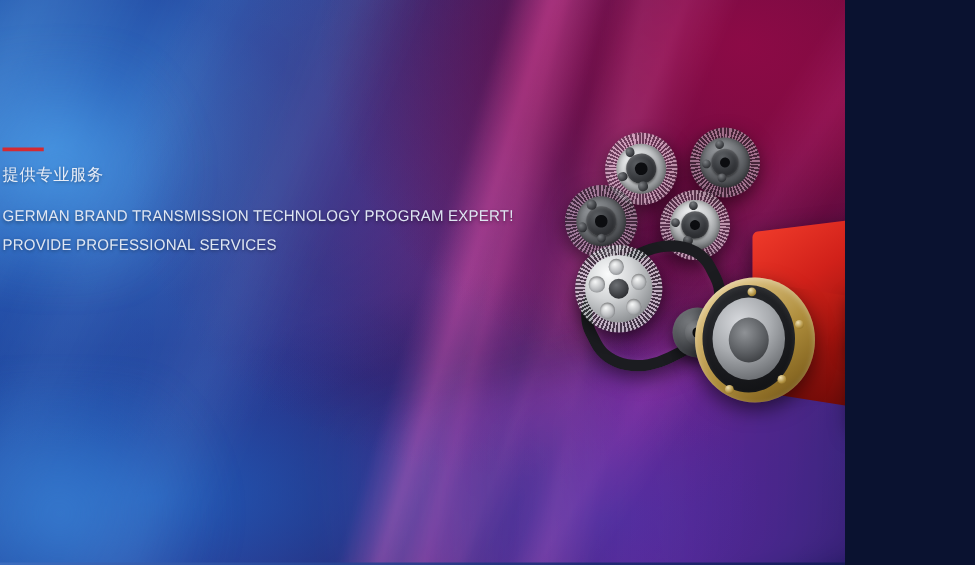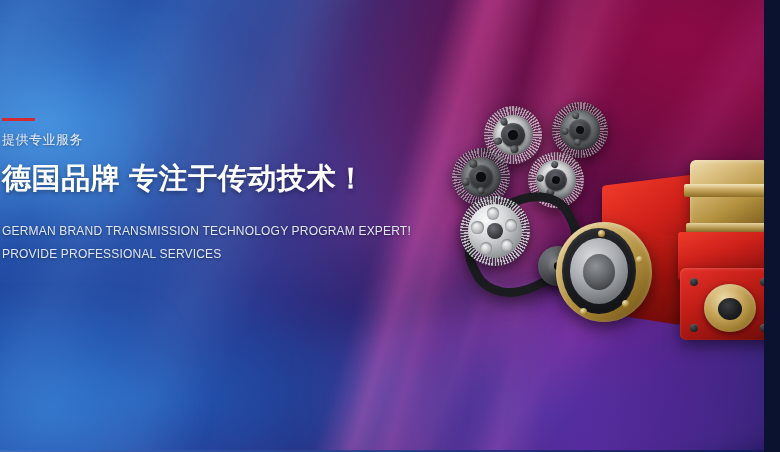--- a/index.html
+++ b/index.html
@@ -5,21 +5,21 @@
   * { margin:0; padding:0; box-sizing:border-box; }
   html, body {
     width:780px; height:452px;
     overflow:hidden;
     background:#0a1230;
     font-family:"Liberation Sans","DejaVu Sans",sans-serif;
   }
 
   .banner {
     position:relative;
-    width:764px; height:452px;
+    width:676px; height:452px;
     overflow:hidden;
     background:#000000;
   }
 
   
   .bg-base {
     position:absolute; inset:0;
     background:
       radial-gradient(ellipse 70% 85% at 88% 8%,  rgba(140,10,70,0.95) 0%, rgba(92,8,56,0.55) 40%, rgba(40,10,50,0) 72%),
       radial-gradient(ellipse 55% 60% at 100% 18%, rgba(190,15,60,0.80) 0%, rgba(120,10,50,0.35) 45%, rgba(60,10,45,0) 75%),
@@ -440,19 +440,18 @@
       <div class="pbolt" style="left:84px; top:118px;"></div>
       <div class="pbolt" style="left:14px; top:164px;"></div>
       <div class="pbolt" style="left:84px; top:164px;"></div>
     </div>
 
   </div>
 
   <div class="copy">
     <div class="accent-rule"></div>
     <div class="eyebrow">提供专业服务</div>
-    <div class="headline">德国品牌 专注于传动技术！</div>
     <div class="sub">GERMAN BRAND TRANSMISSION TECHNOLOGY PROGRAM EXPERT!</div>
     <div class="sub">PROVIDE PROFESSIONAL SERVICES</div>
   </div>
 
   <div class="bottom-rule"></div>
 </div>
 
 </body></html>

